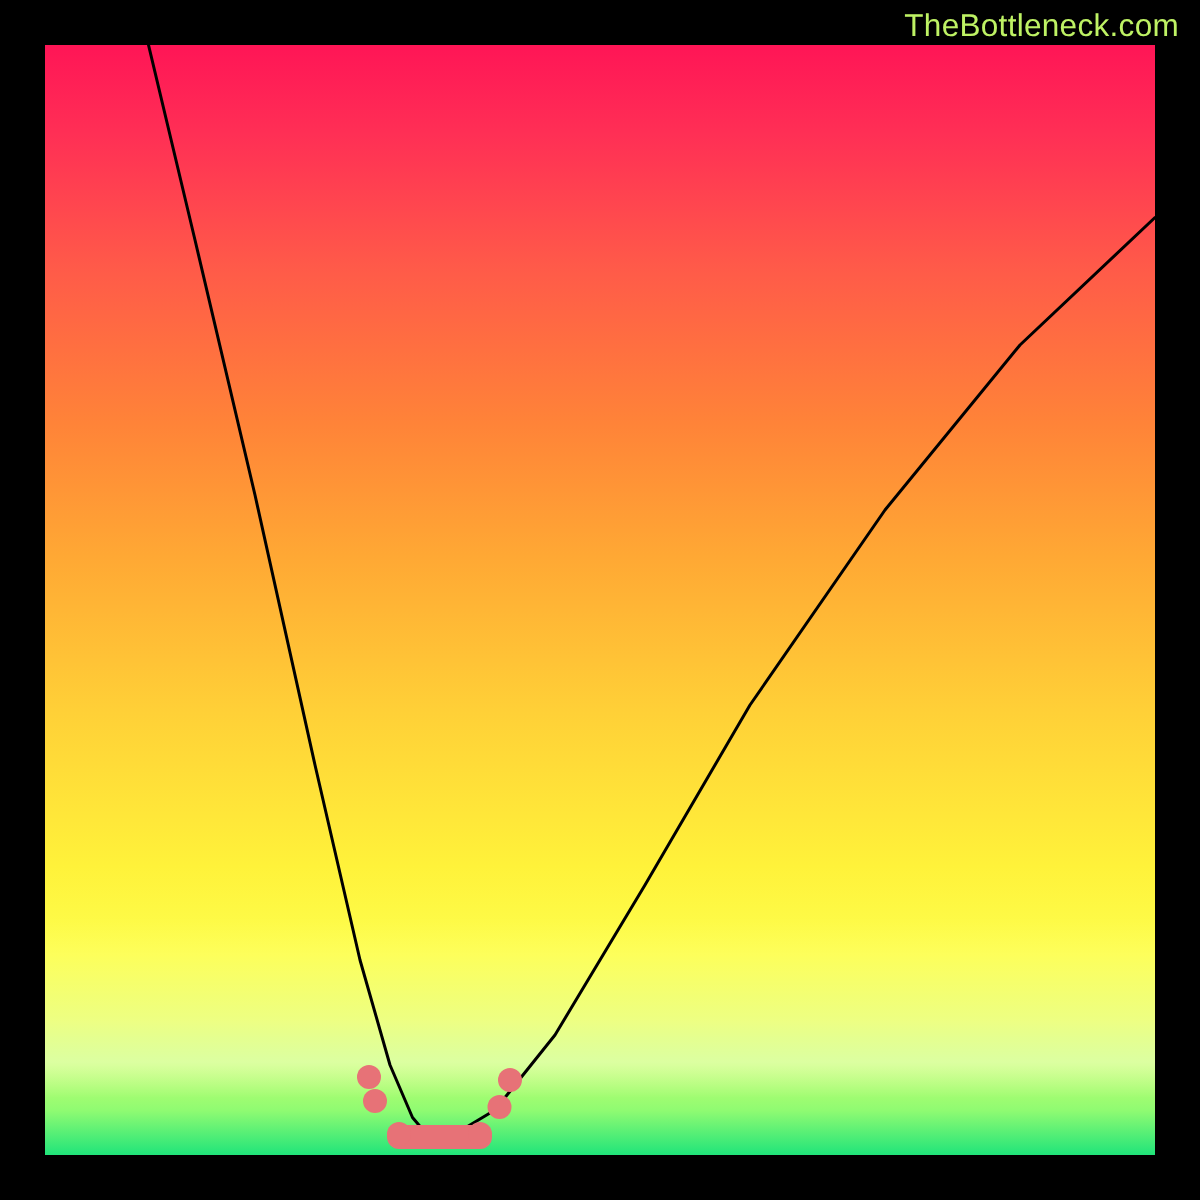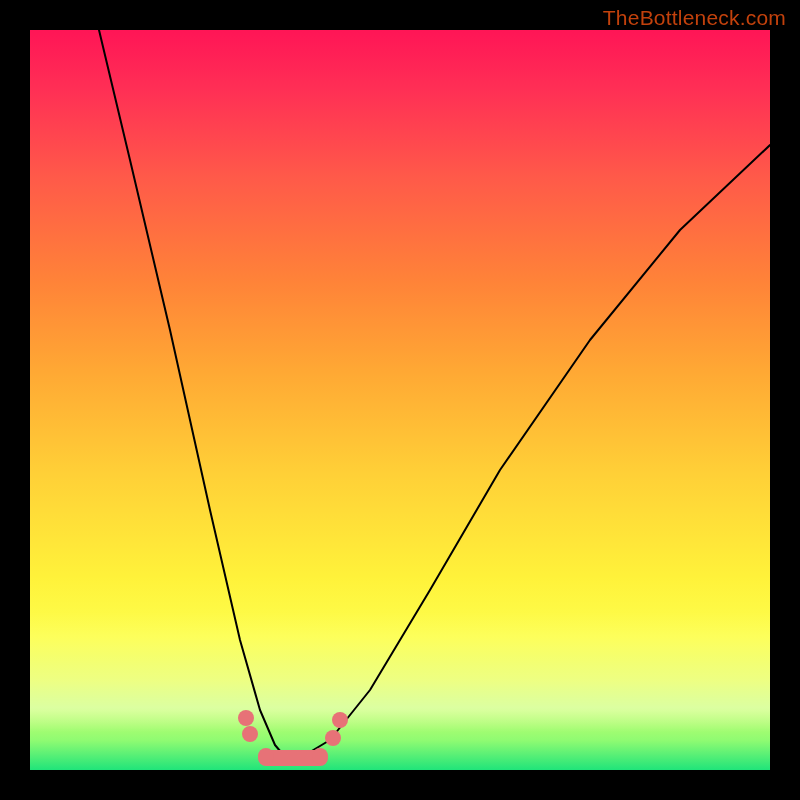--- a/index.html
+++ b/index.html
@@ -71,21 +71,21 @@
     top: 0;
     width: 740px;
     height: 740px;
   }
   .watermark {
     position: absolute;
     top: 6px;
     right: 14px;
     font-size: 21px;
     font-weight: 500;
-    color: #c2410c;
+    color: #bef264;
     letter-spacing: 0.2px;
     user-select: none;
   }
 </style>
 </head>
 <body>
 
 <div class="frame">
 
   <div class="watermark">TheBottleneck.com</div>

